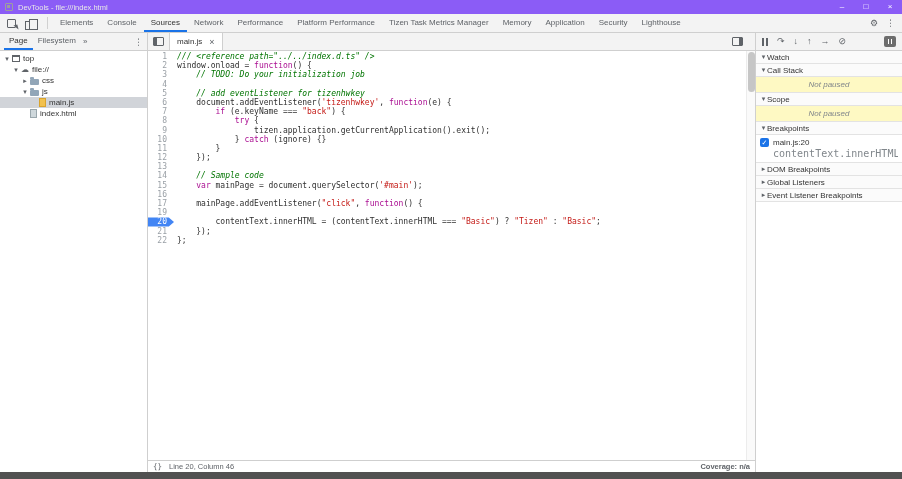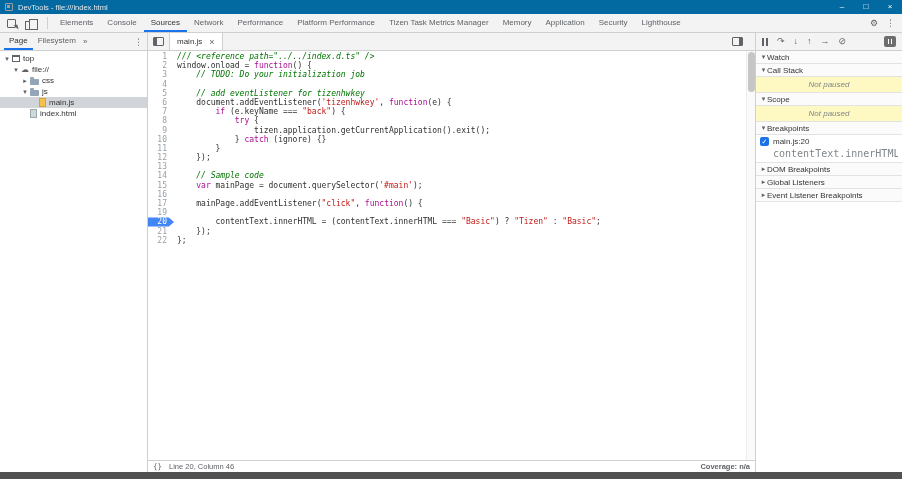--- a/index.html
+++ b/index.html
@@ -4,21 +4,21 @@
 <style>
   * { box-sizing: border-box; margin: 0; padding: 0; }
   html,body { width: 902px; height: 479px; overflow: hidden; }
   body {
     font-family: "Liberation Sans", sans-serif;
     font-size: 8px; color: #333; background: #fff;
   }
   .window { width: 902px; height: 479px; display: flex; flex-direction: column; background:#fff; }
 
   
-  .titlebar { height: 14px; background: #0369a1; color: #e8e8e8; display: flex; align-items: center; padding-left: 5px; flex: none; }
+  .titlebar { height: 14px; background: #8b5cf6; color: #e8e8e8; display: flex; align-items: center; padding-left: 5px; flex: none; }
   .app-icon { width: 8px; height: 8px; border: 1px solid #9e9e9e; border-radius: 1px; margin-right: 5px; position: relative; flex: none; }
   .app-icon::before { content:""; position:absolute; left:1px; top:1px; width:3px; height:3px; background:#9e9e9e; }
   .titlebar .title { font-size: 7.5px; }
   .win-controls { margin-left: auto; display: flex; height: 100%; }
   .win-btn { width: 24px; height: 14px; line-height: 14px; text-align: center; font-size: 8px; color: #fff; }
 
   
   .main-toolbar { height: 19px; background: #f3f3f3; border-bottom: 1px solid #cfcfcf; display: flex; align-items: center; padding-left: 7px; color: #5f6368; flex: none; }
   .icon-inspect { width: 9px; height: 9px; position: relative; margin-right: 9px; flex:none; }
   .icon-inspect::before { content:""; position:absolute; inset:0; border:1px solid #5f6368; border-radius:1px; }
@@ -91,21 +91,21 @@
   .debug-toolbar { height:18px; background:#f3f3f3; border-bottom:1px solid #cfcfcf; display:flex; align-items:center; padding:0 6px; gap:9px; color:#5f6368; flex:none; }
   .dbtn { font-size:9px; line-height:1; display:flex; align-items:center; justify-content:center; }
   .bars { display:inline-block; width:6px; height:8px; border-left:2px solid currentColor; border-right:2px solid currentColor; }
   .dbtn.filled { width:12px; height:11px; background:#6d6d6d; border-radius:2px; color:#fff; }
   .dbtn.filled .bars { width:4px; height:5px; border-left:1px solid #fff; border-right:1px solid #fff; }
   .dbtn.pull-right { margin-left:auto; }
   .dsec-header { height:13px; display:flex; align-items:center; gap:0; padding:0 4px; border-bottom:1px solid #e3e3e3; color:#333; background:#fbfbfb; }
   .dsec-header .tw { width:7px; color:#5f6368; font-size:7px; text-align:center; }
   .not-paused { height:16px; display:flex; align-items:center; justify-content:center; color:#80868b; font-style:italic; border-bottom:1px solid #e3e3e3; background:#fef9c3; }
   .bp-entry { padding:2px 4px 3px 4px; border-bottom:1px solid #e3e3e3; background:#fff; }
-  .bp-row { display:flex; gap:4px; height:10px; }
+  .bp-row { display:flex; align-items:center; gap:4px; height:10px; }
   .bp-check { width:9px; height:9px; background:#1a73e8; border-radius:2px; color:#fff; font-size:7px; line-height:9px; text-align:center; flex:none; }
   .bp-label { color:#333; }
   .bp-snippet { margin-left:13px; margin-top:1px; font-family:"DejaVu Sans Mono", monospace; font-size:10px; color:#80868b; white-space:nowrap; overflow:hidden; }
 
   
   .window-footer { height:7px; background:#515151; flex:none; }
 </style>
 </head>
 <body>
 

